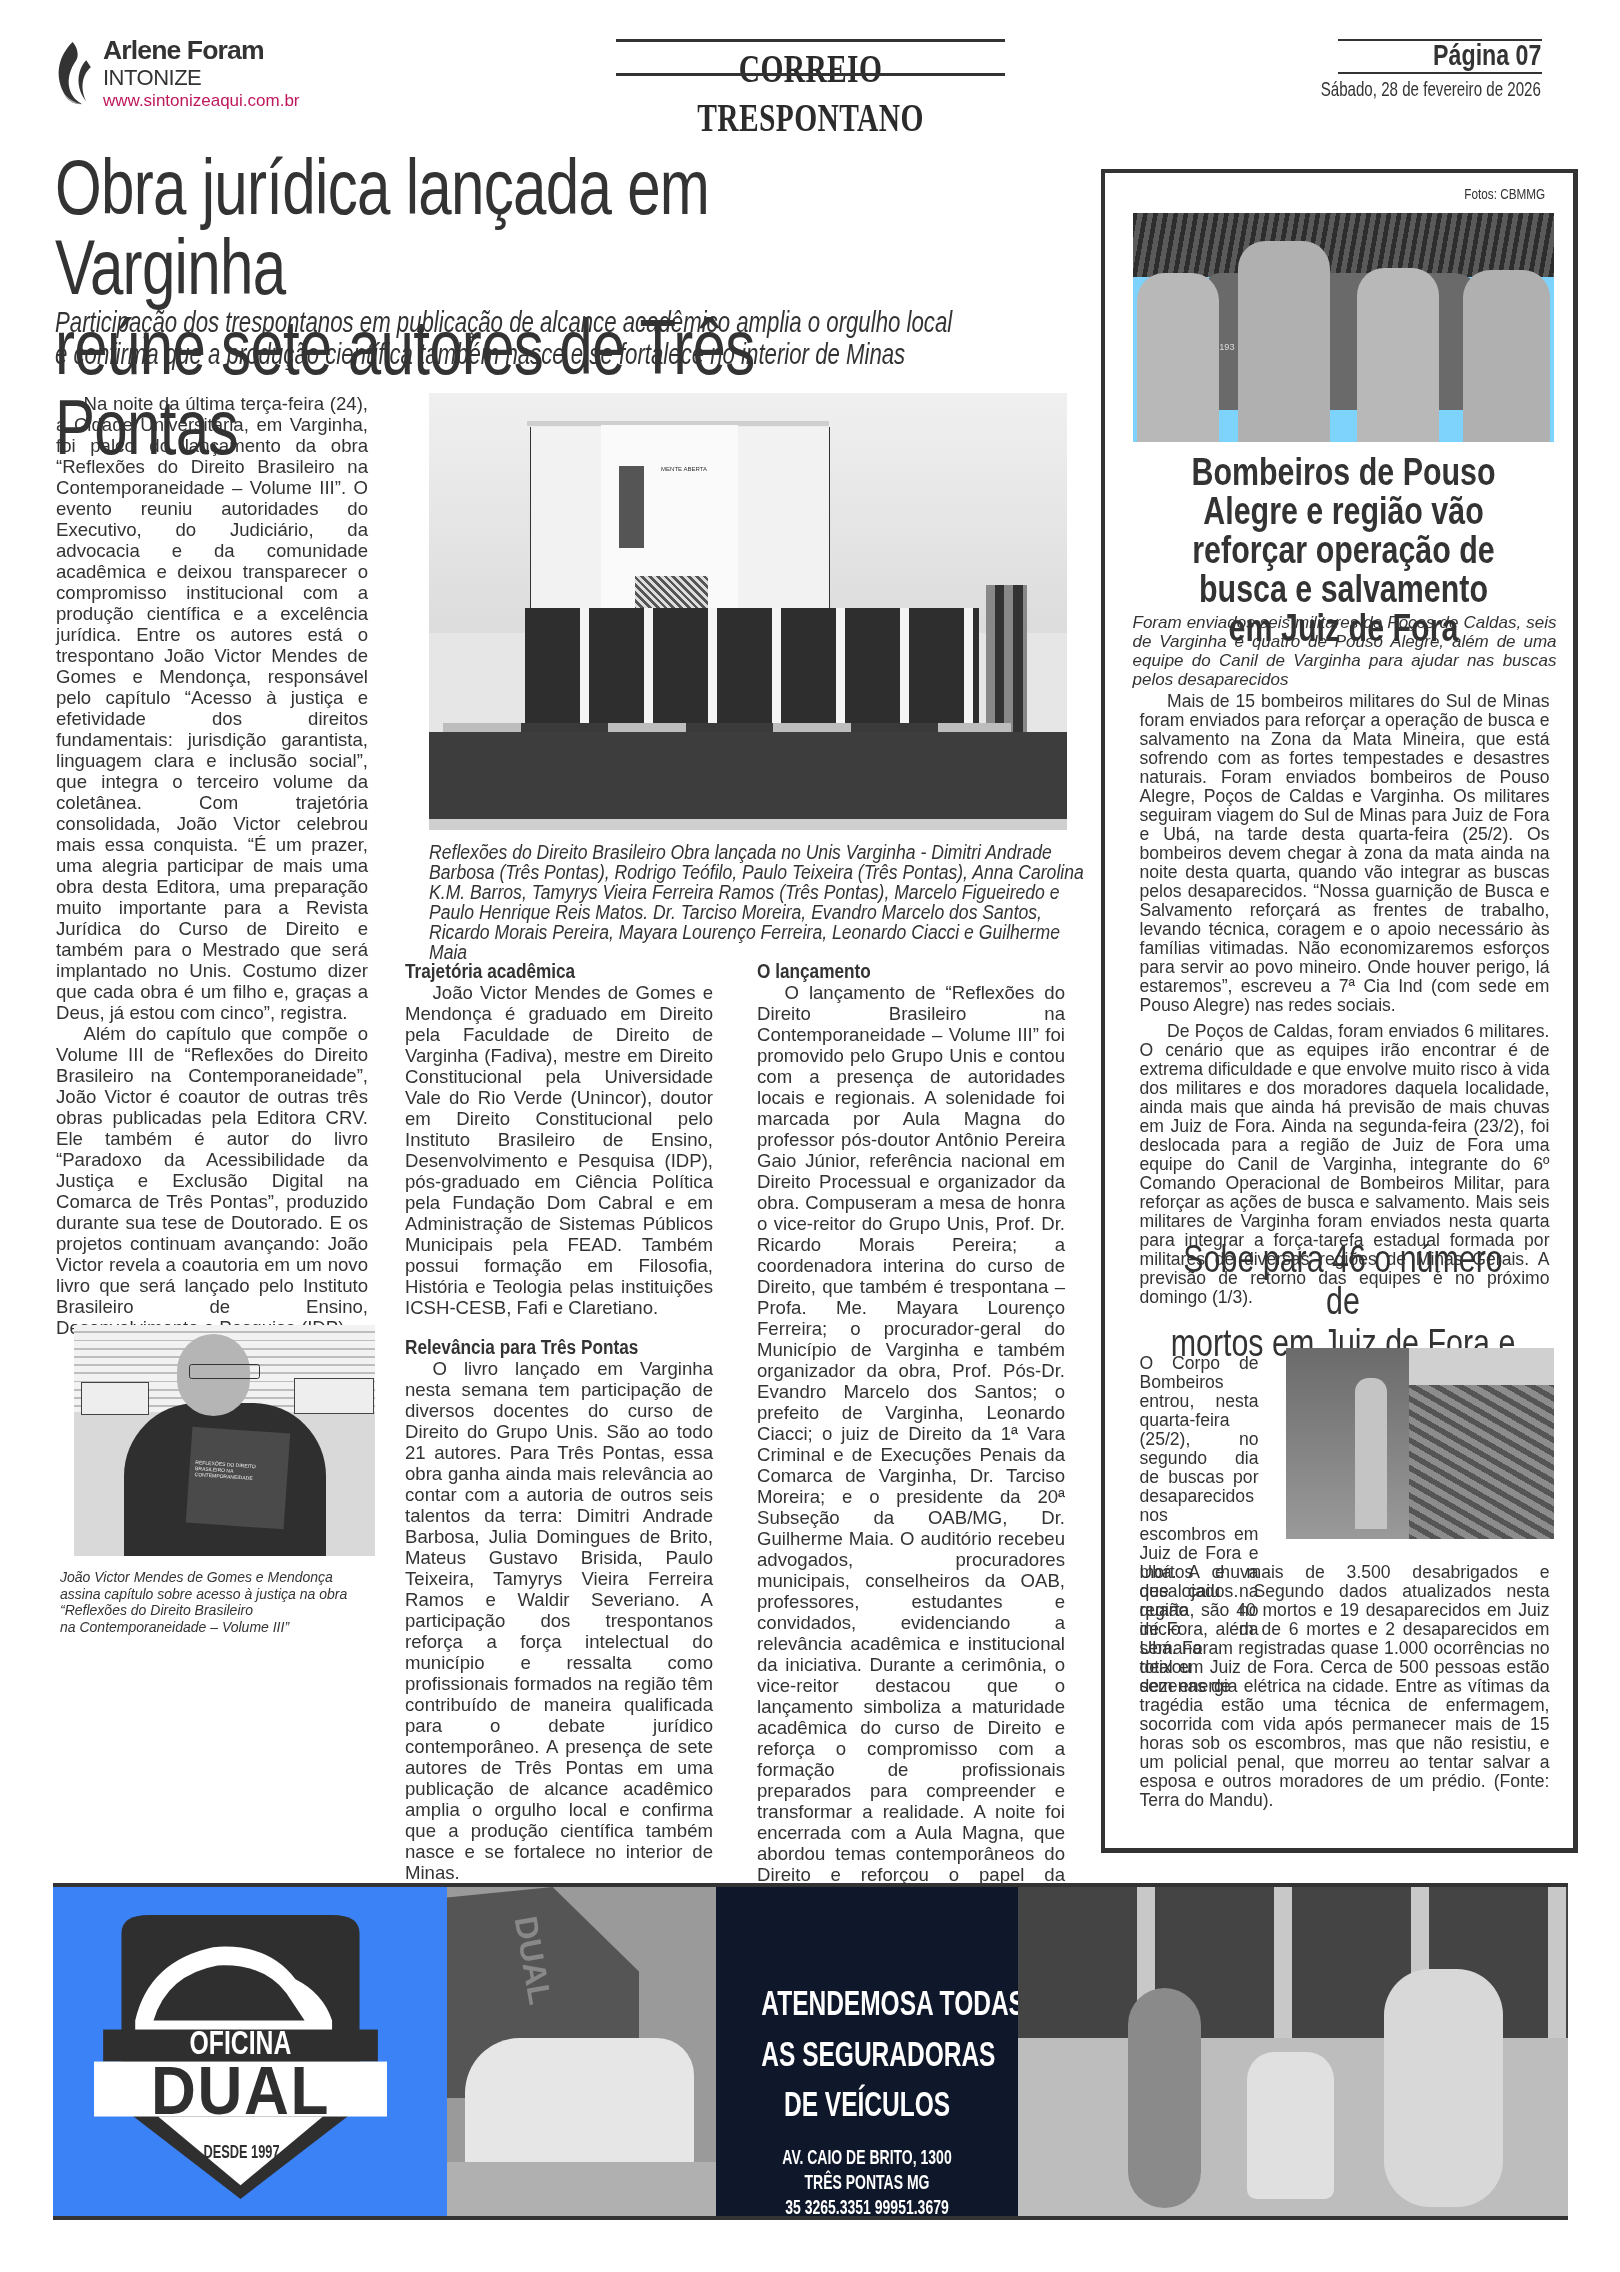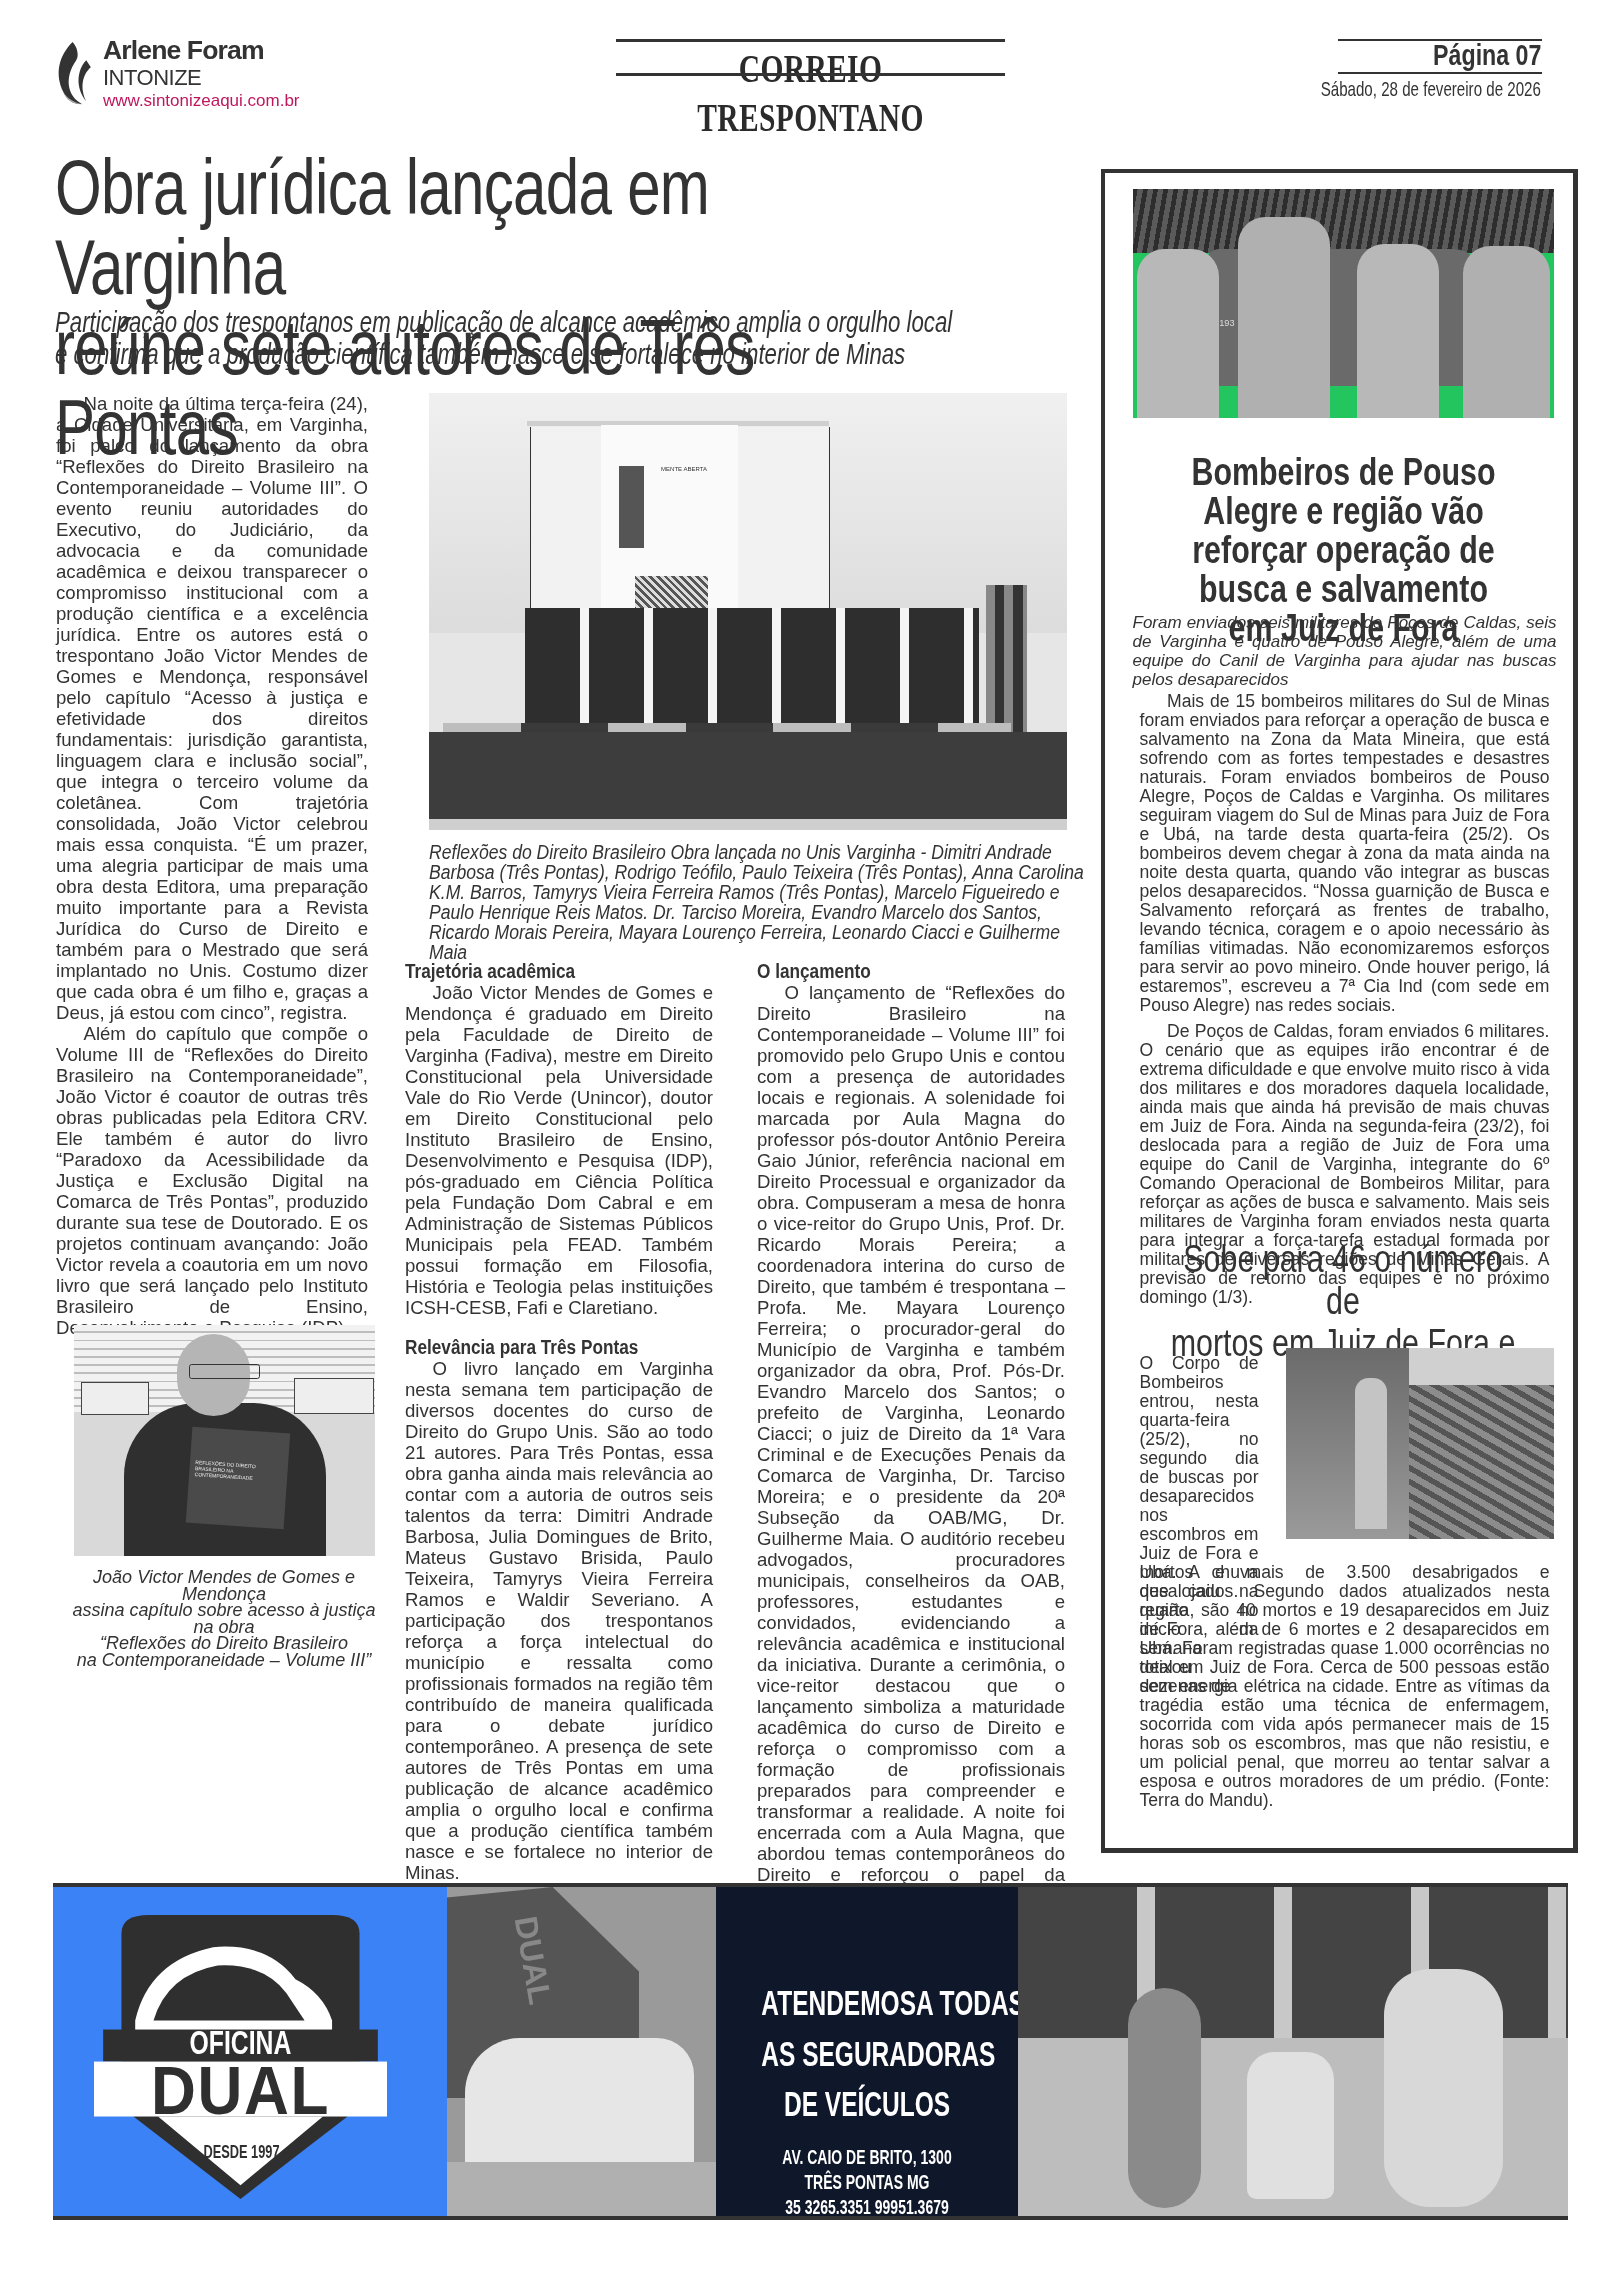--- a/index.html
+++ b/index.html
@@ -116,31 +116,31 @@
     <div class="abs" style="left:0; top:0; width:100%; height:87px; background:repeating-linear-gradient(#f2f2f2 0 6.4px,#bdbdbd 6.4px 8.2px);"></div>
     <div class="abs" style="left:6.9px; top:57px; width:66px; height:31px; border:1.8px solid #444; background:#eee;"></div>
     <div class="abs" style="left:220px; top:53px; width:78px; height:34px; border:1.8px solid #444; background:#eee;"></div>
     <div class="abs" style="left:50px; top:78px; width:202px; height:156px; background:#2f2f2f; border-radius:73px 73px 0 0;"></div>
     <div class="abs" style="left:103px; top:9.2px; width:73px; height:82px; background:#b5b5b5; border-radius:37px;"></div>
     <div class="abs" style="left:115px; top:39px; width:69px; height:13px; border:1.8px solid #333; border-radius:2.7px;"></div>
     <div class="abs" style="left:115px; top:105px; width:98px; height:96px; background:#4a4a4a; transform:rotate(4deg); color:#eee; font-size:5px; padding:32px 5.5px 0 5.5px; box-sizing:border-box; line-height:6px;">
       <span>REFLEXÕES DO DIREITO BRASILEIRO NA CONTEMPORANEIDADE</span>
     </div>
   </div>
-  <div class="caption" style="left:60px; top:1569px; width:328px; font-size:18px; line-height:16.5px; text-align:center;">
+  <div class="caption" style="left:60px; top:1569px; width:328px; font-size:14px; line-height:16.5px; ">
     <div>João Victor Mendes de Gomes e Mendonça</div>
     <div>assina capítulo sobre acesso à justiça na obra</div>
     <div>“Reflexões do Direito Brasileiro</div>
     <div>na Contemporaneidade – Volume III”</div>
   </div>
 </div>
 
 <div class="rbox">
   <div class="credit">Fotos: CBMMG</div>
-  <div class="photo" style="left:27.5px; top:16px; width:421px; height:229px; background:#22c55e;">
+  <div class="photo" style="left:27.5px; top:40px; width:421px; height:229px; background:#7dd3fc;">
     <div class="abs" style="left:0; top:0; width:100%; height:64px; background:repeating-linear-gradient(100deg,#2d2d2d 0 4.6px,#5a5a5a 4.6px 10px);"></div>
     <div class="abs" style="left:73px; top:60px; width:275px; height:137px; background:#6a6a6a; border-radius:13.7px 27.5px 4.6px 4.6px;">
       <div class="abs" style="left:13.7px; top:69px; font-size:9.2px; color:#ddd;">193</div>
     </div>
     <div class="abs" style="left:4.6px; top:60px; width:82px; height:169px; background:#b8b8b8; border-radius:27.5px 27.5px 0 0;"></div>
     <div class="abs" style="left:105px; top:27.5px; width:92px; height:202px; background:#b0b0b0; border-radius:27.5px 27.5px 0 0;"></div>
     <div class="abs" style="left:224px; top:55px; width:82px; height:174px; background:#b8b8b8; border-radius:27.5px 27.5px 0 0;"></div>
     <div class="abs" style="left:330px; top:57px; width:87px; height:172px; background:#b0b0b0; border-radius:27.5px 27.5px 0 0;"></div>
   </div>
   <div class="rhead" style="top:280px;">Bombeiros de Pouso Alegre e região vão reforçar operação de busca e salvamento em Juiz de Fora</div>

